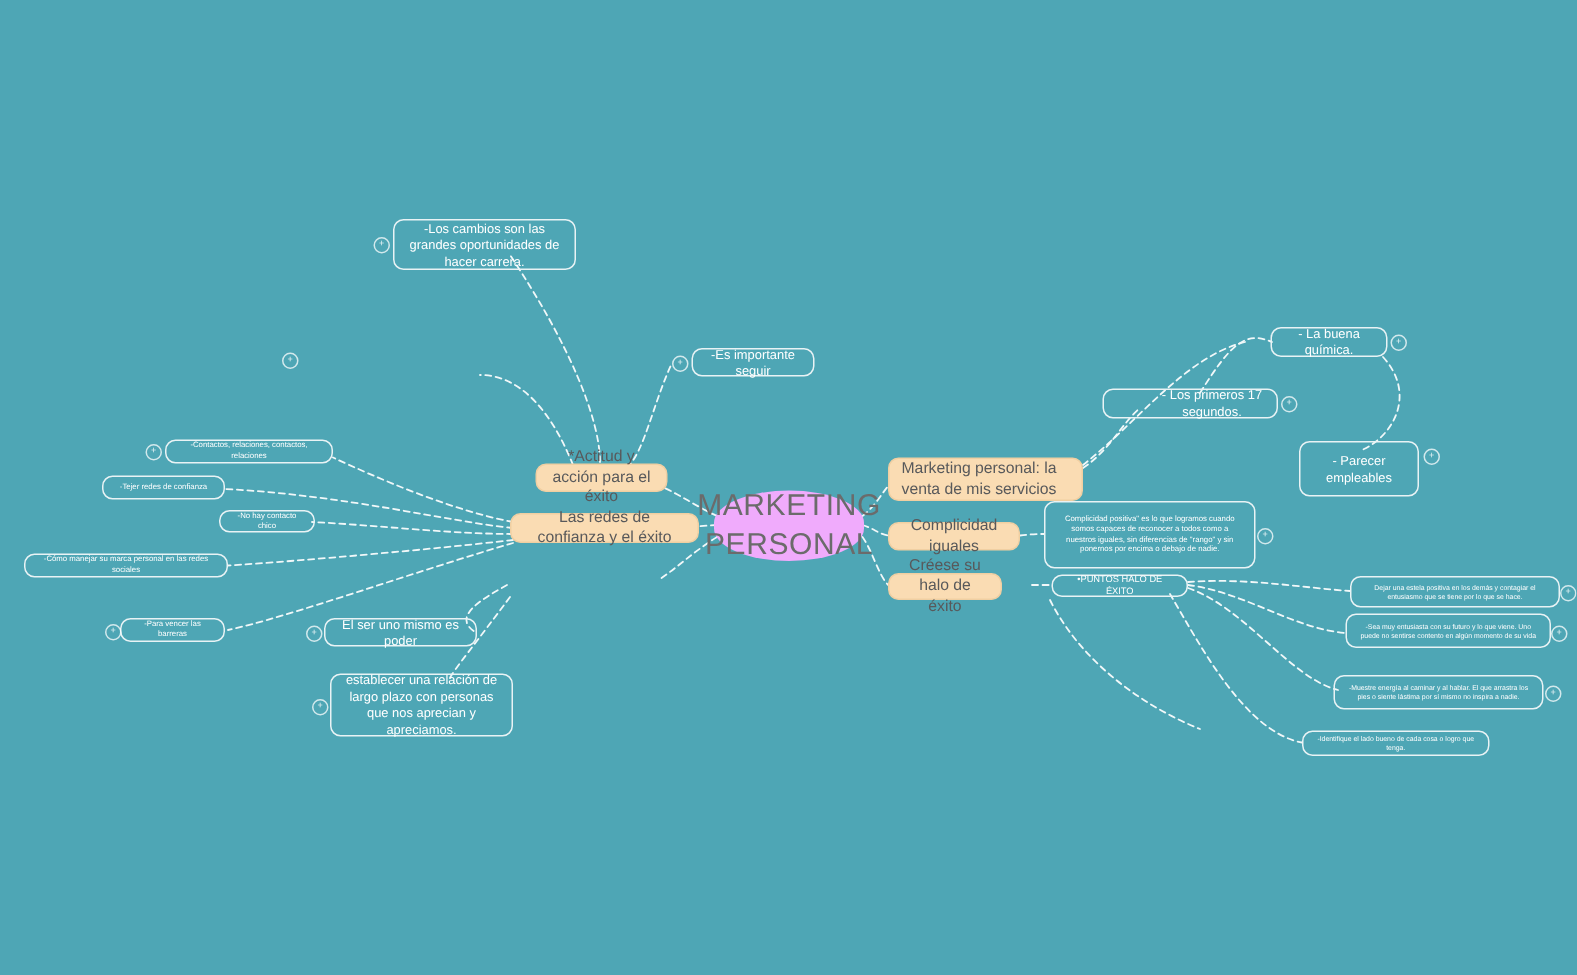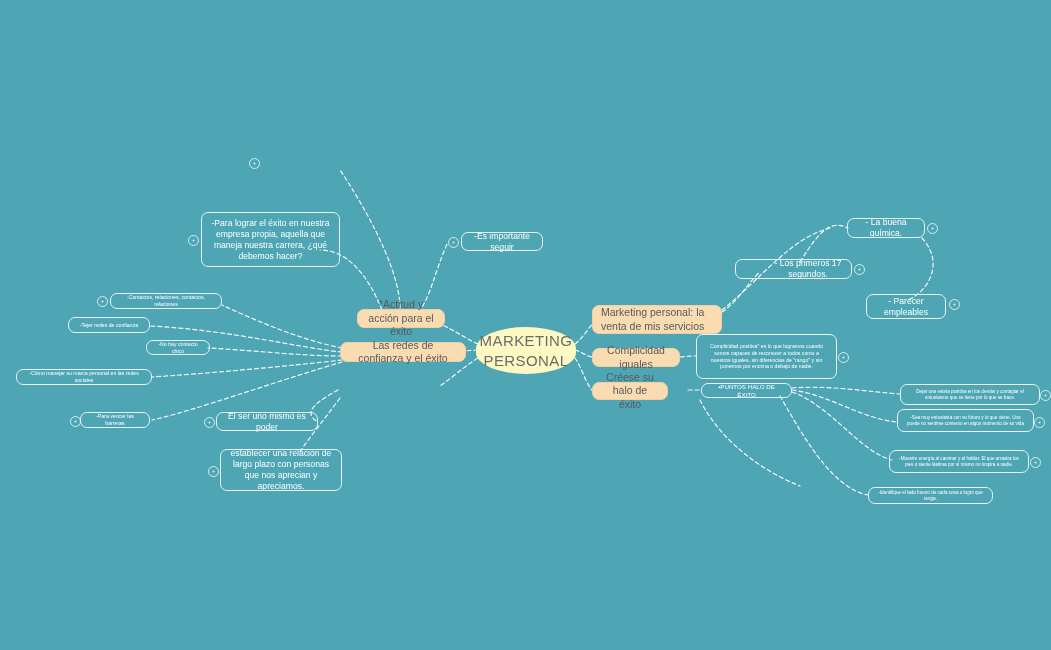--- a/index.html
+++ b/index.html
@@ -17,24 +17,24 @@
     position:absolute;
     box-sizing:border-box;
     border-radius:7px;
     display:flex;align-items:center;justify-content:center;
     text-align:center;
     line-height:1.28;
     white-space:normal;
   }
   
   .node.central{
-    background:#fef9c3;
+    background:#f0abfc;
     border-radius:50%/46%;
     color:#6b6b6b;
-    font-size:15px;
+    font-size:20px;
     letter-spacing:.4px;
     box-shadow:0 0 0 0 rgba(0,0,0,0);
   }
   
   .node.peach{
     background:#fadcb3;
     color:#58595b;
     border:1px solid #f0cfa2;
     font-size:10.5px;
     padding:5px 8px;
@@ -129,27 +129,27 @@
   </div>
 
   <div class="node peach t11" style="left:592px;top:348px;width:88px;height:19px;">
     <span>Complicidad iguales</span>
   </div>
 
   <div class="node peach t11" style="left:592px;top:382px;width:76px;height:18px;">
     <span>Créese su halo de éxito</span>
   </div>
 
+  <div class="node outline t9" style="left:262px;top:146px;width:122px;height:34px;">
+    <span>-Los cambios son las grandes oportunidades de hacer carrera.</span>
+  </div>
   <div class="marker" style="left:249px;top:158px;">
     <span>+</span>
   </div>
 
-  <div class="node outline t9" style="left:201px;top:212px;width:139px;height:55px;">
-    <span>-Para lograr el éxito en nuestra empresa propia, aquella que maneja nuestra carrera, ¿qué debemos hacer?</span>
-  </div>
   <div class="marker" style="left:188px;top:235px;">
     <span>+</span>
   </div>
 
   <div class="node outline t9" style="left:461px;top:232px;width:82px;height:19px;">
     <span>-Es importante seguir</span>
   </div>
   <div class="marker" style="left:448px;top:237px;">
     <span>+</span>
   </div>
@@ -201,21 +201,21 @@
     <span>+</span>
   </div>
 
   <div class="node outline t9" style="left:847px;top:218px;width:78px;height:20px;">
     <span>- La buena química.</span>
   </div>
   <div class="marker" style="left:927px;top:223px;">
     <span>+</span>
   </div>
 
-  <div class="node outline t9" style="left:866px;top:294px;width:80px;height:25px;">
+  <div class="node outline t9" style="left:866px;top:294px;width:80px;height:37px;">
     <span>- Parecer empleables</span>
   </div>
   <div class="marker" style="left:949px;top:299px;">
     <span>+</span>
   </div>
 
   <div class="node outline t6" style="left:696px;top:334px;width:141px;height:45px;">
     <span>Complicidad positiva" es lo que logramos cuando somos capaces de reconocer a todos como a nuestros iguales, sin diferencias de "rango" y sin ponernos por encima o debajo de nadie.</span>
   </div>
   <div class="marker" style="left:838px;top:352px;">

